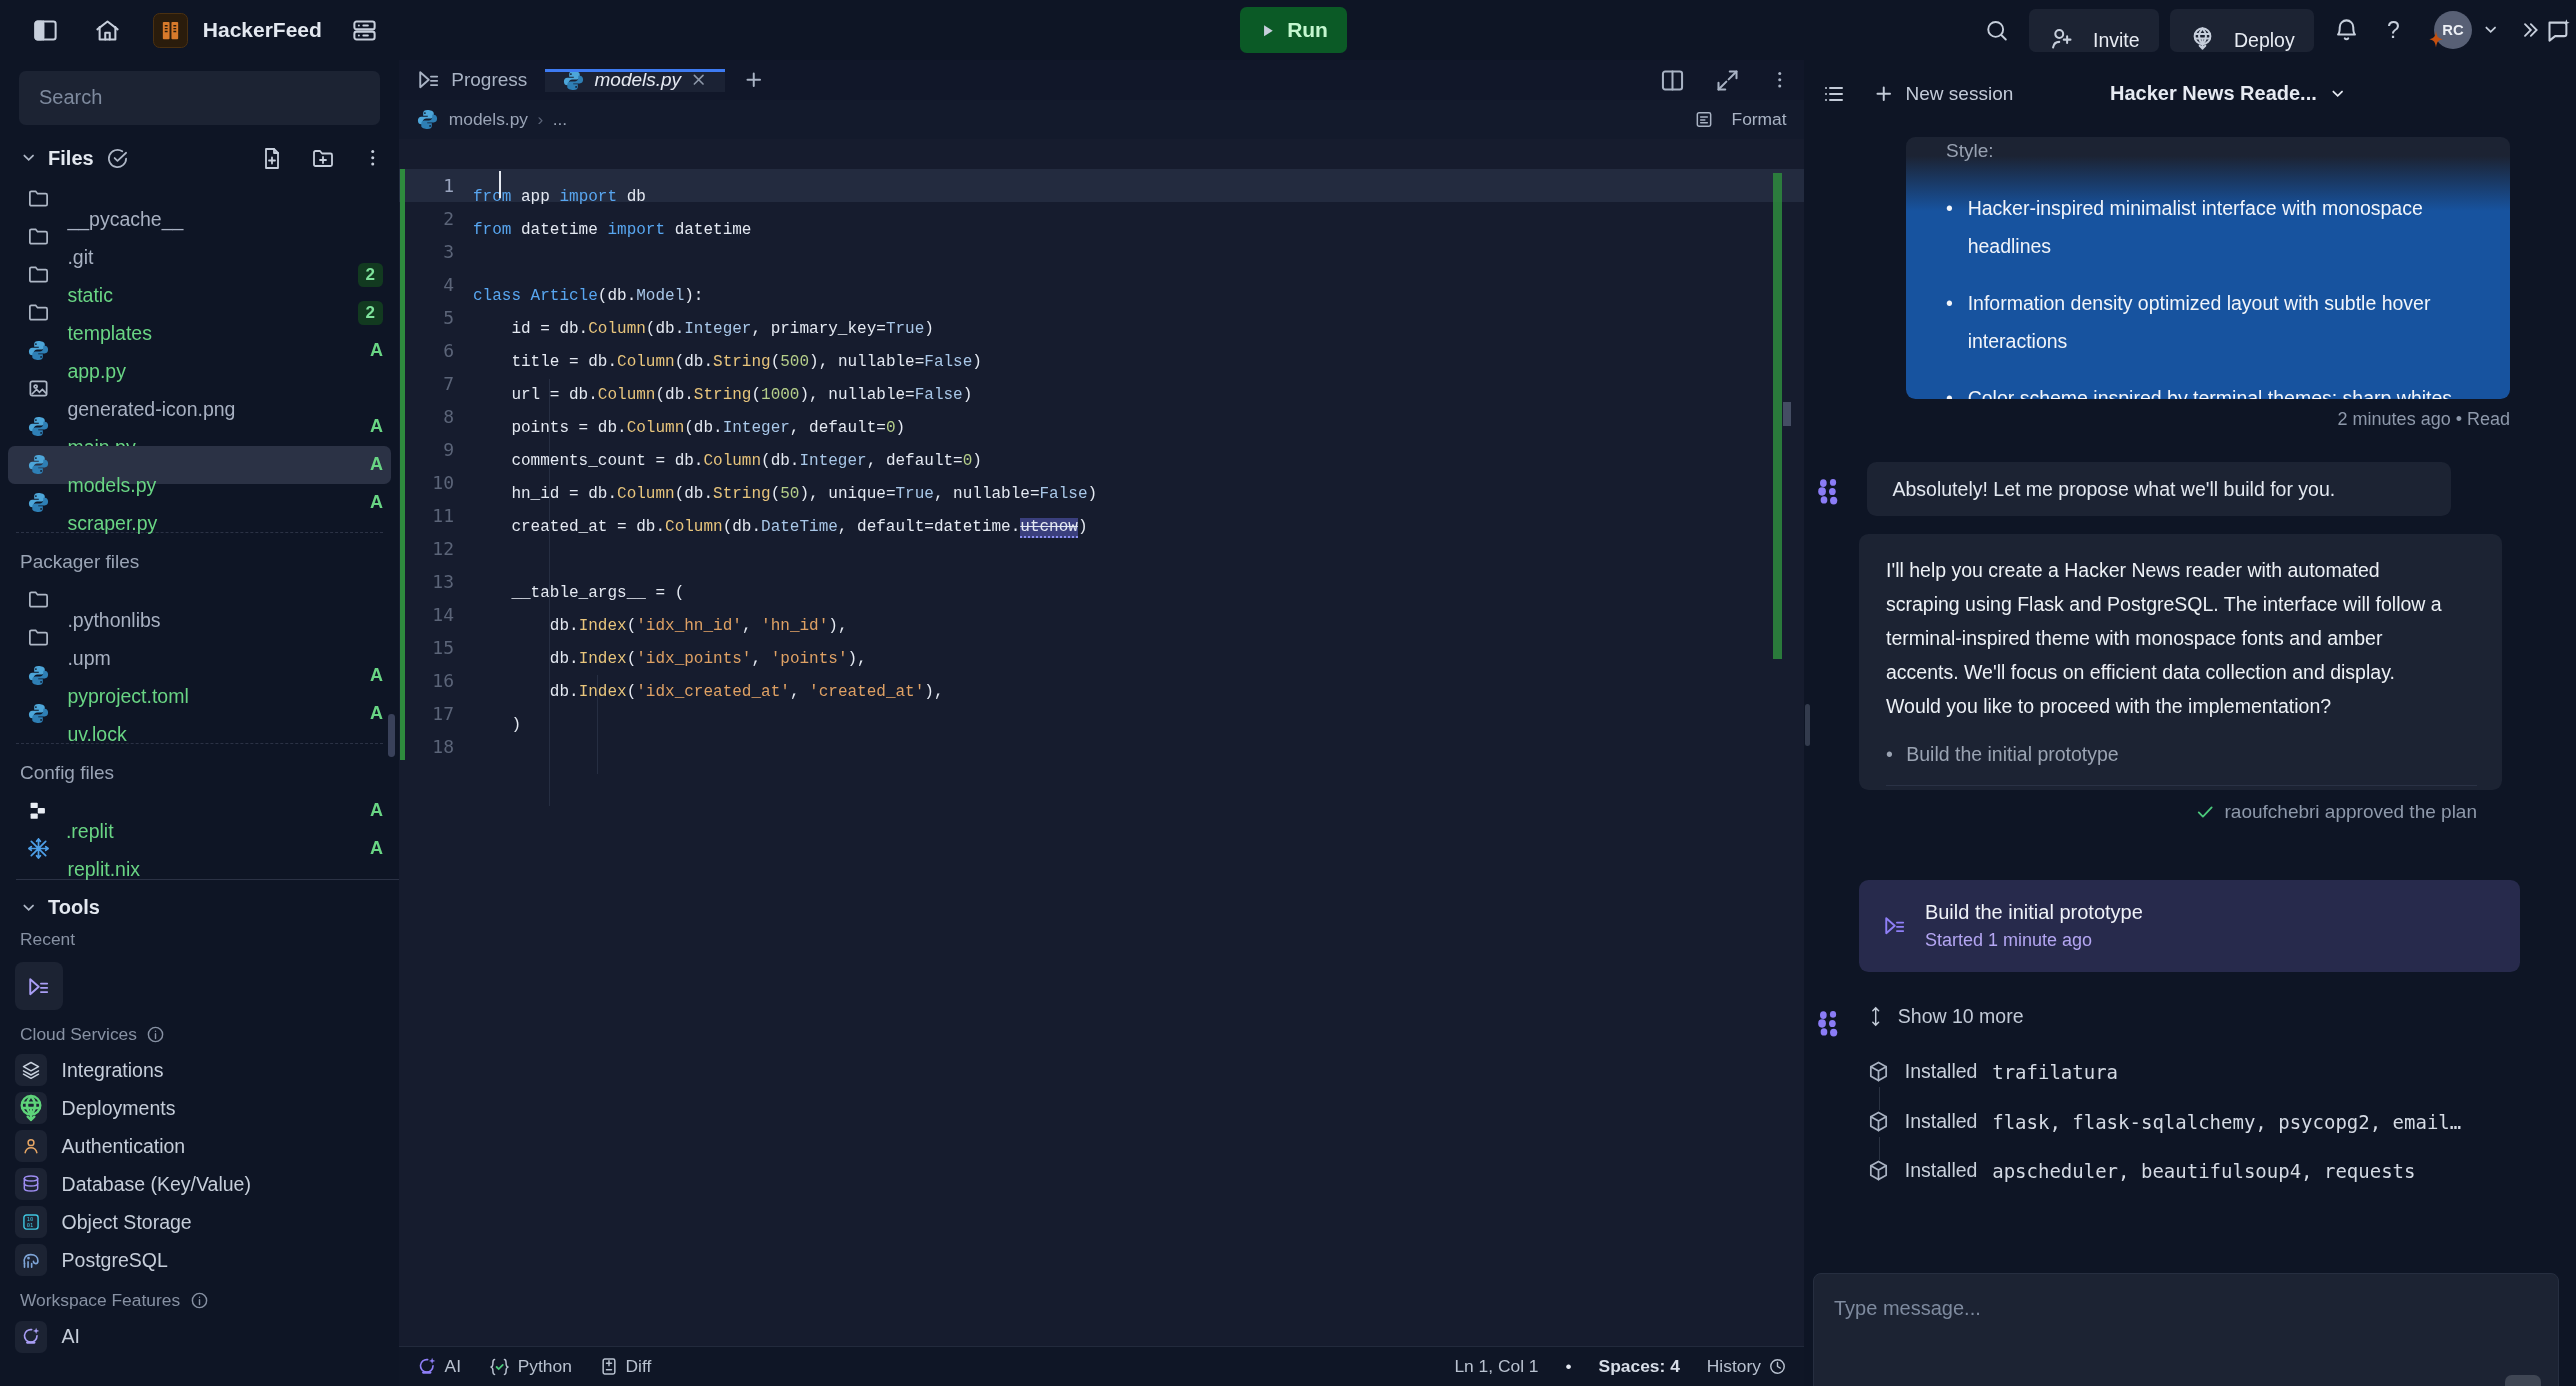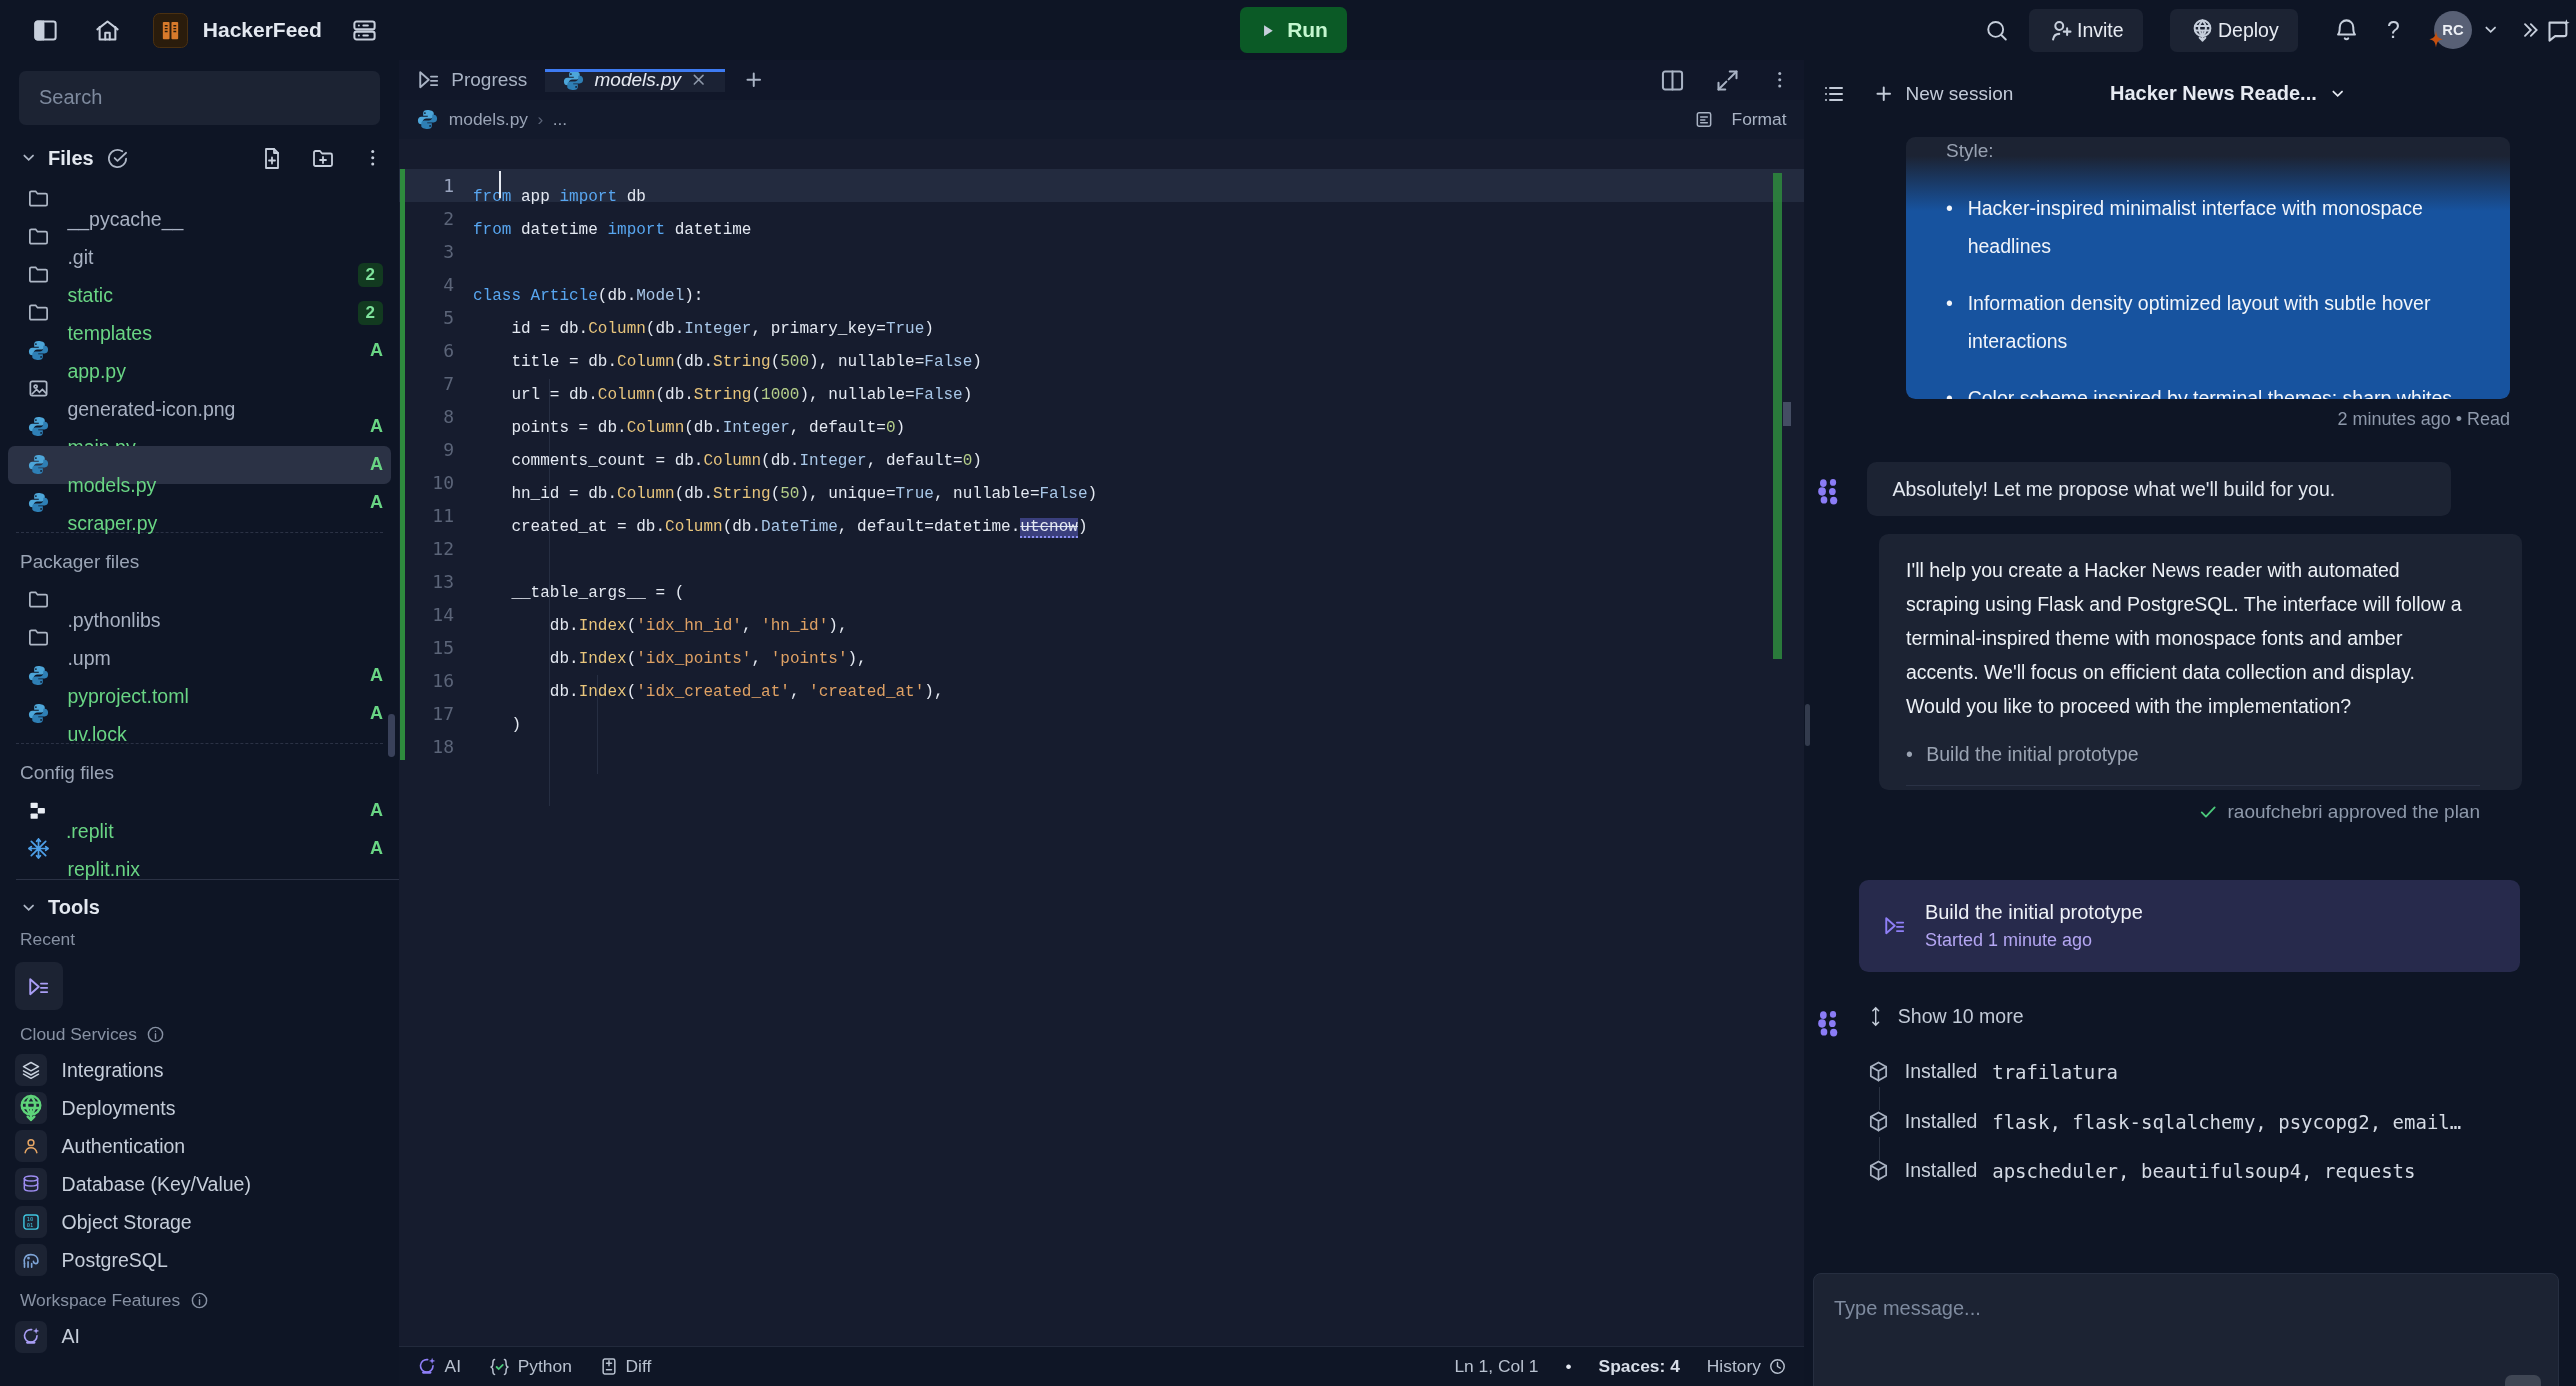--- a/index.html
+++ b/index.html
@@ -15,21 +15,21 @@
   *{margin:0;padding:0;box-sizing:border-box;}
   html,body{width:2576px;height:1387px;overflow:hidden;background:var(--bg);
     font-family:"Liberation Sans",sans-serif;color:var(--txt);}
   .abs{position:absolute;}
   svg{display:block;}
   .ic{display:inline-flex;align-items:center;justify-content:center;flex:none;}
 
   
   #topbar{left:0;top:0;width:2576px;height:60px;display:flex;align-items:center;}
   #topbar .ic{color:#C7CFDC;}
-  .tb-btn{display:flex;align-items:center;gap:2px;background:var(--panel);border-radius:6.7px;
+  .tb-btn{display:flex;align-items:flex-end;gap:18px;background:var(--panel);border-radius:6.7px;
     height:43px;padding:0 19px;font-size:19.5px;color:#E8ECF3;}
   #run-btn{position:absolute;left:1240px;top:7.4px;width:107px;height:46px;background:var(--runbg);
     border-radius:6.7px;display:flex;align-items:center;justify-content:center;gap:10.7px;
     color:var(--runtx);font-size:21px;font-weight:700;}
   #avatar{width:38px;height:38px;border-radius:50%;background:#586075;display:flex;align-items:center;
     justify-content:center;font-size:14.8px;font-weight:700;color:#EDF0F5;position:relative;}
   #avatar .star{position:absolute;left:-8px;bottom:-6.7px;width:20px;height:27px;color:#C6500F;}
 
   
   #sidebar{left:0;top:60px;width:399px;height:1326px;font-size:19px;}
@@ -97,21 +97,21 @@
     background:linear-gradient(180deg,#1C2333 0px,#1C2333 19px,var(--selblue) 74px,var(--selblue) 100%);
     padding:2.7px 40px 0 40px;overflow:hidden;}
   #style-label{color:#98A2B2;font-size:19px;margin-bottom:27px;}
   .bullet{display:flex;gap:14.8px;margin-bottom:19px;color:#F2F5FA;line-height:38px;font-size:19.5px;}
   .bullet .dot{flex:none;}
   .bullet .bt{white-space:pre-line;}
   #sel-meta{position:absolute;left:101px;top:349px;width:604px;text-align:right;color:#8E99AB;font-size:18px;}
   .avatar-agent{position:absolute;width:32px;height:32px;color:#8B7CF6;}
   #bubble1{position:absolute;left:62px;top:402px;width:584px;height:54px;display:flex;align-items:center;
     padding:0 25.5px;font-size:19.5px;}
-  #big-card{position:absolute;left:74px;top:474px;width:643px;height:256px;padding:19px 42px 0 27px;}
+  #big-card{position:absolute;left:54px;top:474px;width:643px;height:256px;padding:19px 25px 0 27px;}
   #big-card .para{white-space:pre-line;line-height:34px;font-size:19.5px;color:#EDF1F6;}
   #plan-bullet{display:flex;gap:13.4px;color:#9AA3B2;margin-top:20px;font-size:19.5px;}
   #big-divider{border-top:1.3px solid #2A3245;margin-top:19px;}
   #approval{display:flex;justify-content:flex-end;align-items:center;gap:9.4px;margin-top:14.8px;color:#8E99AB;font-size:19px;}
   #task-card{position:absolute;left:54px;top:820px;width:661px;height:92px;background:var(--taskbg);
     border-radius:9.4px;display:flex;align-items:center;padding:0 23px;gap:17.4px;}
   #task-card .tt{font-size:20px;color:#EFF2F8;font-weight:500;}
   #task-card .ts{font-size:18px;color:var(--purptx);margin-top:6.7px;}
   #show-more{position:absolute;left:62px;top:945px;display:flex;align-items:center;gap:13.4px;color:#C3CBD8;}
   .inst-row{position:absolute;left:62px;display:flex;align-items:center;gap:14.8px;color:#C9D1DC;}

